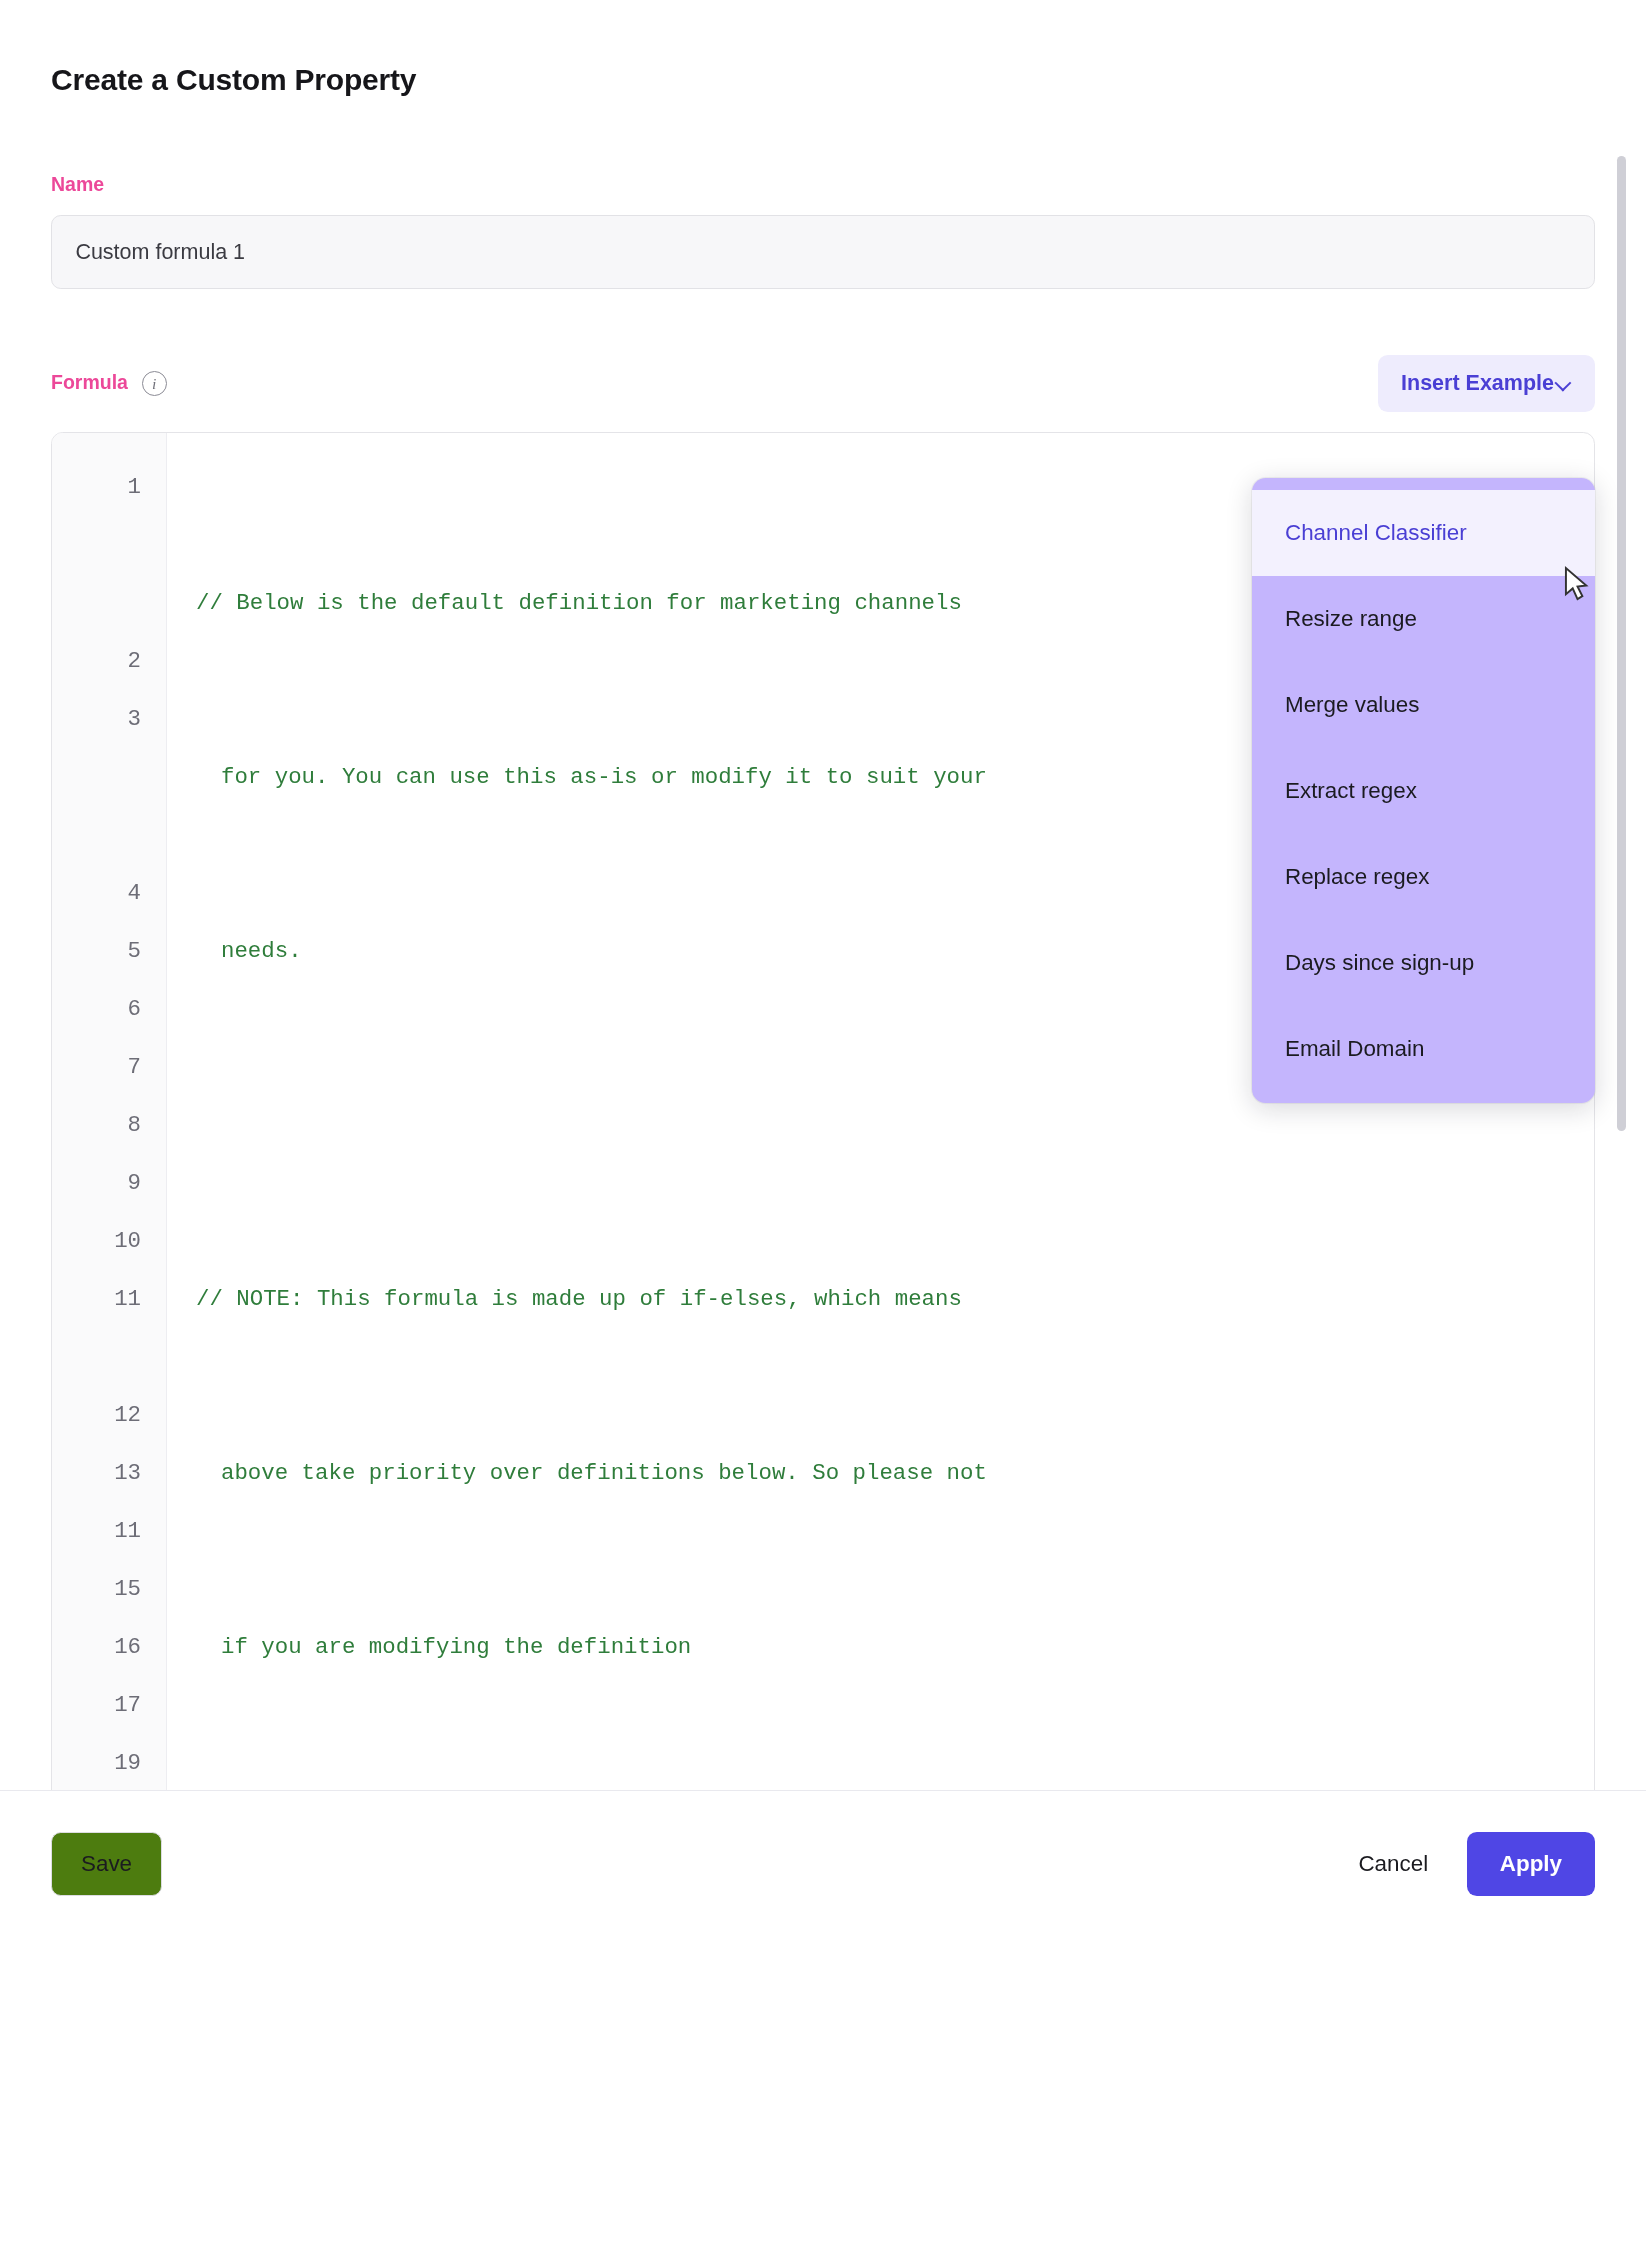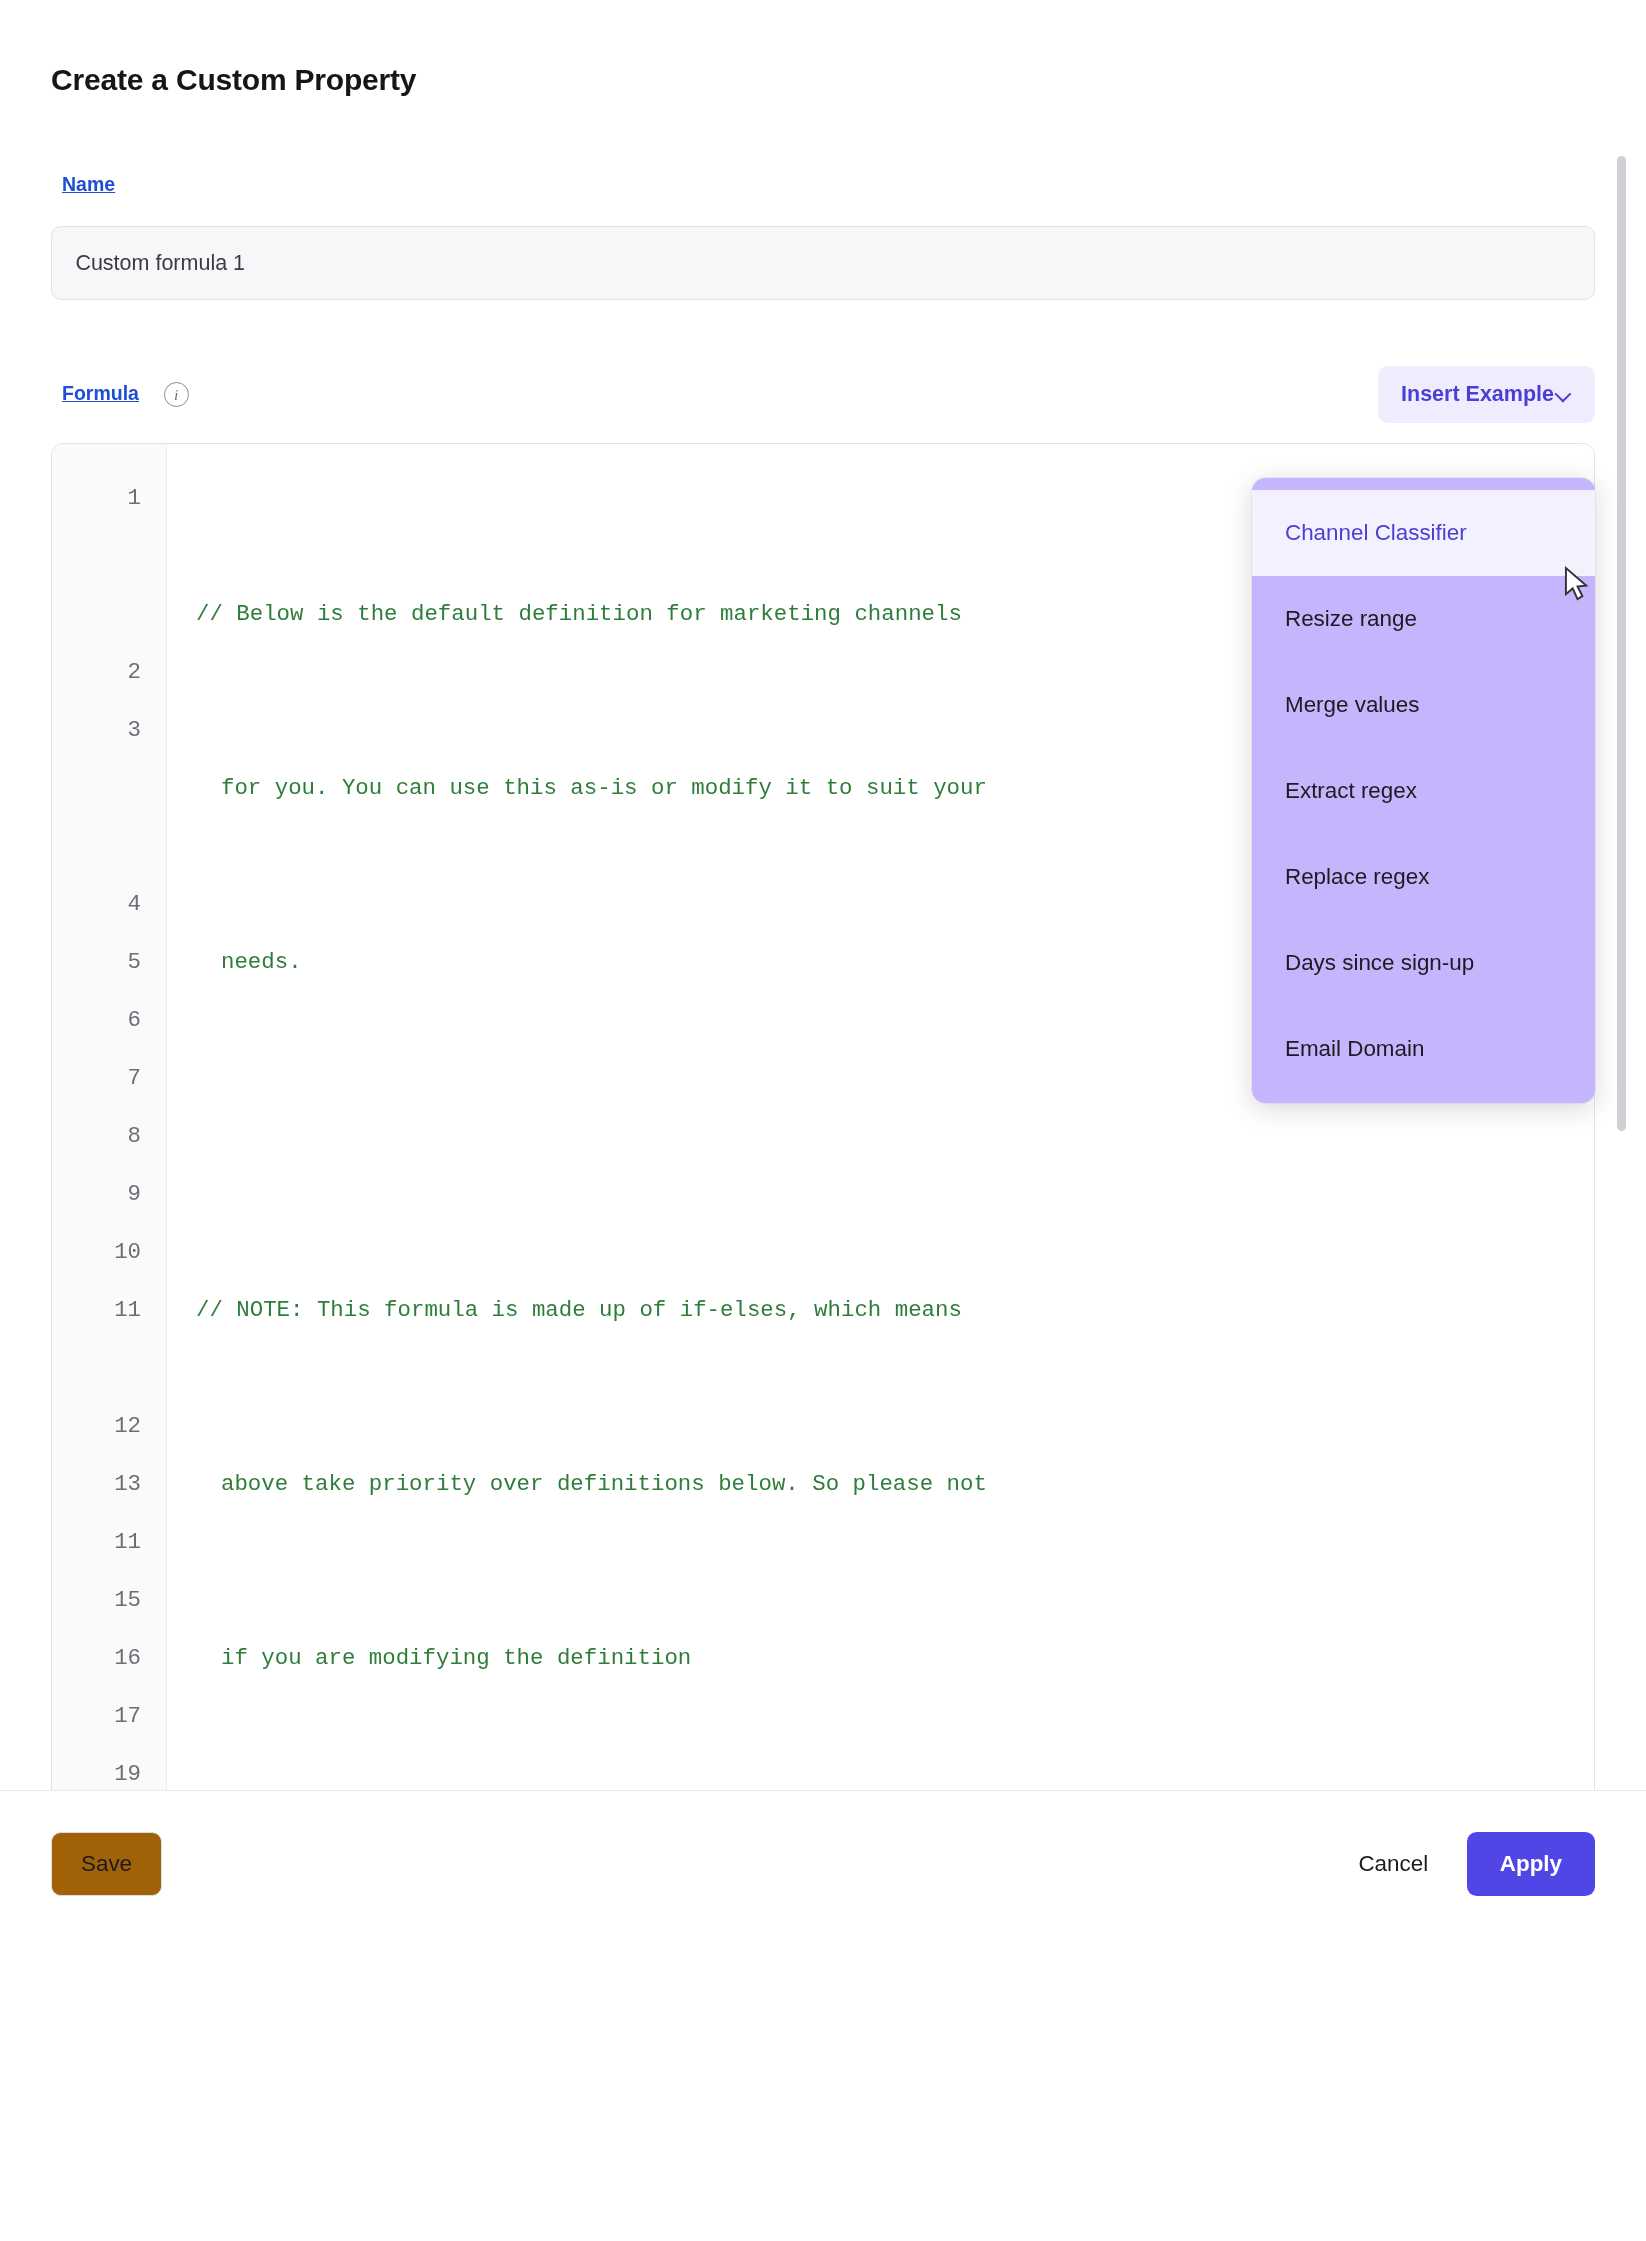--- a/index.html
+++ b/index.html
@@ -34,23 +34,22 @@
   .dialog-title {
     font-size: 30px;
     font-weight: bold;
     letter-spacing: -0.2px;
     color: #16161a;
     margin: 15.6px 0 0 0;
   }
   .field-label {
     font-size: 19.5px;
     font-weight: bold;
-    color: #1d4ed8;
-    margin: 11px;
-    text-decoration: underline;
+    color: #ec4899;
+    margin: 0;
   }
   .name-block { margin-top: 76px; }
   .name-input {
     margin-top: 19.5px;
     width: 100%;
     box-sizing: border-box;
     height: 74px;
     border: 1px solid #e2e2e6;
     border-radius: 9.8px;
     background: #f7f7f9;
@@ -213,21 +212,21 @@
   }
   .btn {
     font-family: "Liberation Sans", sans-serif;
     font-size: 22.4px;
     border-radius: 9.8px;
     cursor: pointer;
   }
   .btn-save {
     height: 64px;
     padding: 0 29px;
-    background: #a16207;
+    background: #4d7c0f;
     border: 1px solid #dcdce2;
     color: #1b1b20;
   }
   .footer-right {
     margin-left: auto;
     display: flex;
     align-items: center;
     gap: 25px;
   }
   .btn-cancel {

